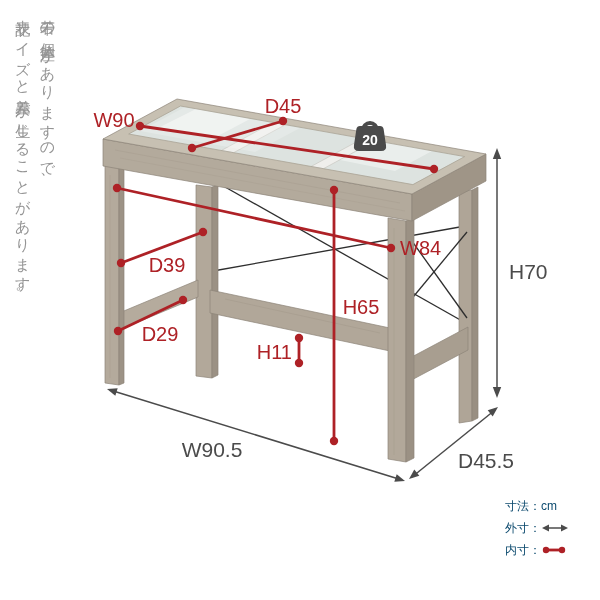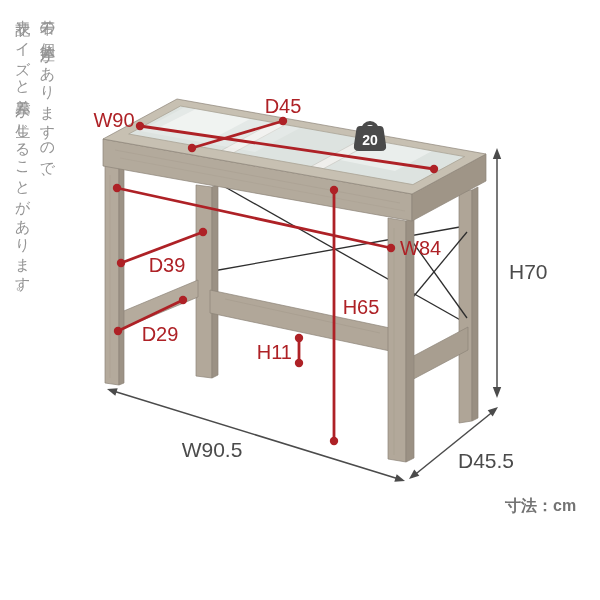--- a/index.html
+++ b/index.html
@@ -21,21 +21,21 @@
   .red-dot{fill:var(--red);}
   .gray-line{stroke:var(--gray);stroke-width:1.5;fill:none;}
   .gray-head{fill:var(--gray);}
   .brace{stroke:#2e2e2e;stroke-width:1.3;fill:none;}
   .wood-edge{stroke:#8d8478;stroke-width:0.7;}
   .badge-body{fill:var(--badge);}
   .badge-handle{stroke:var(--badge);stroke-width:4;fill:none;}
   .badge-num{fill:#ffffff;font-size:14px;font-weight:bold;}
   
   .legend{
-    position:absolute;left:505px;top:495px;color:#737373;font-size:16px;font-weight:bold;
+    position:absolute;left:505px;top:495px;color:#0c4a6e;font-size:12px;
   }
   .legend .row{display:flex;align-items:center;height:22px;white-space:nowrap;}
   .legend svg{display:block;}
 </style>
 </head>
 <body>
 
 <div class="canvas">
 
   
@@ -179,15 +179,31 @@
     <text class="lbl-gray" x="509" y="279" text-anchor="start">H70</text>
     <text class="lbl-gray" x="212" y="457" text-anchor="middle">W90.5</text>
     <text class="lbl-gray" x="486" y="468" text-anchor="middle">D45.5</text>
   </svg>
 
   
   <div class="legend">
     <div class="row">
       <span>寸法：cm</span>
     </div>
+    <div class="row">
+      <span>外寸：</span>
+      <svg width="28" height="12" viewBox="0 0 28 12">
+        <line x1="5" y1="6" x2="23" y2="6" class="gray-line"></line>
+        <polygon class="gray-head" points="1,6 8,2.5 8,9.5"></polygon>
+        <polygon class="gray-head" points="27,6 20,2.5 20,9.5"></polygon>
+      </svg>
+    </div>
+    <div class="row">
+      <span>内寸：</span>
+      <svg width="26" height="12" viewBox="0 0 26 12">
+        <line x1="5" y1="6" x2="21" y2="6" class="red-line"></line>
+        <circle class="red-dot" cx="5" cy="6" r="3.2"></circle>
+        <circle class="red-dot" cx="21" cy="6" r="3.2"></circle>
+      </svg>
+    </div>
   </div>
 
 </div>
 
 </body></html>

